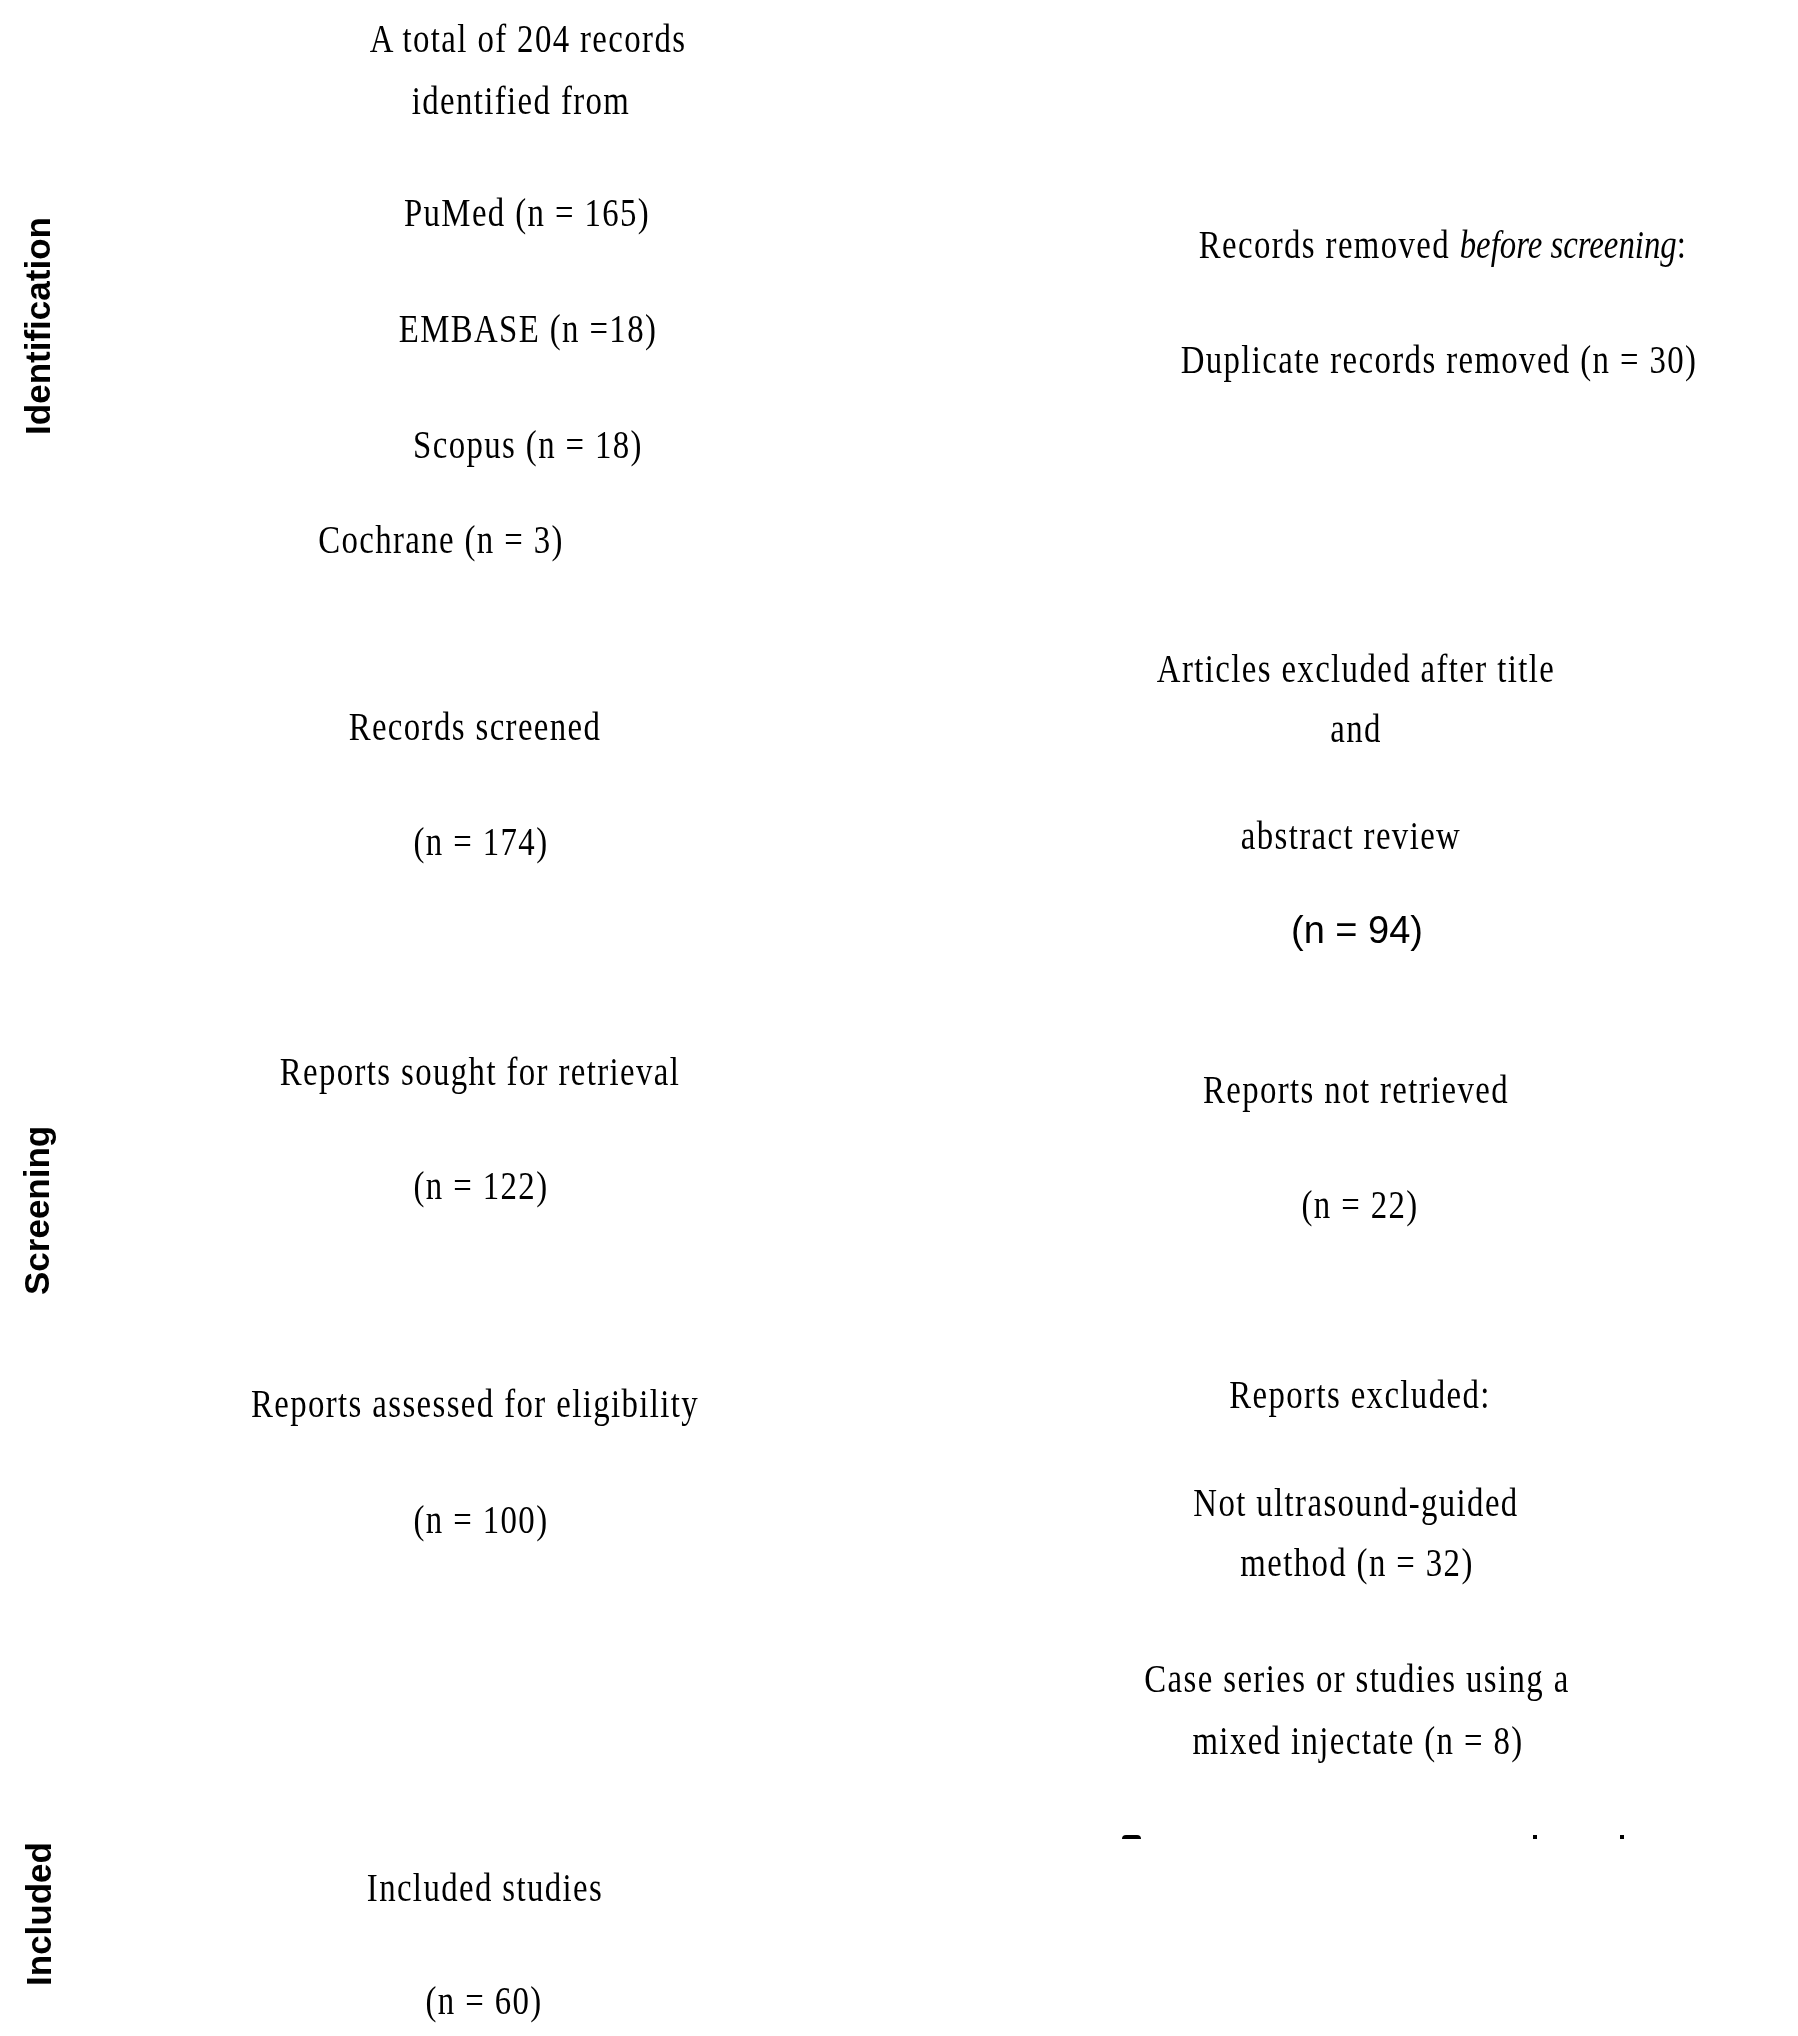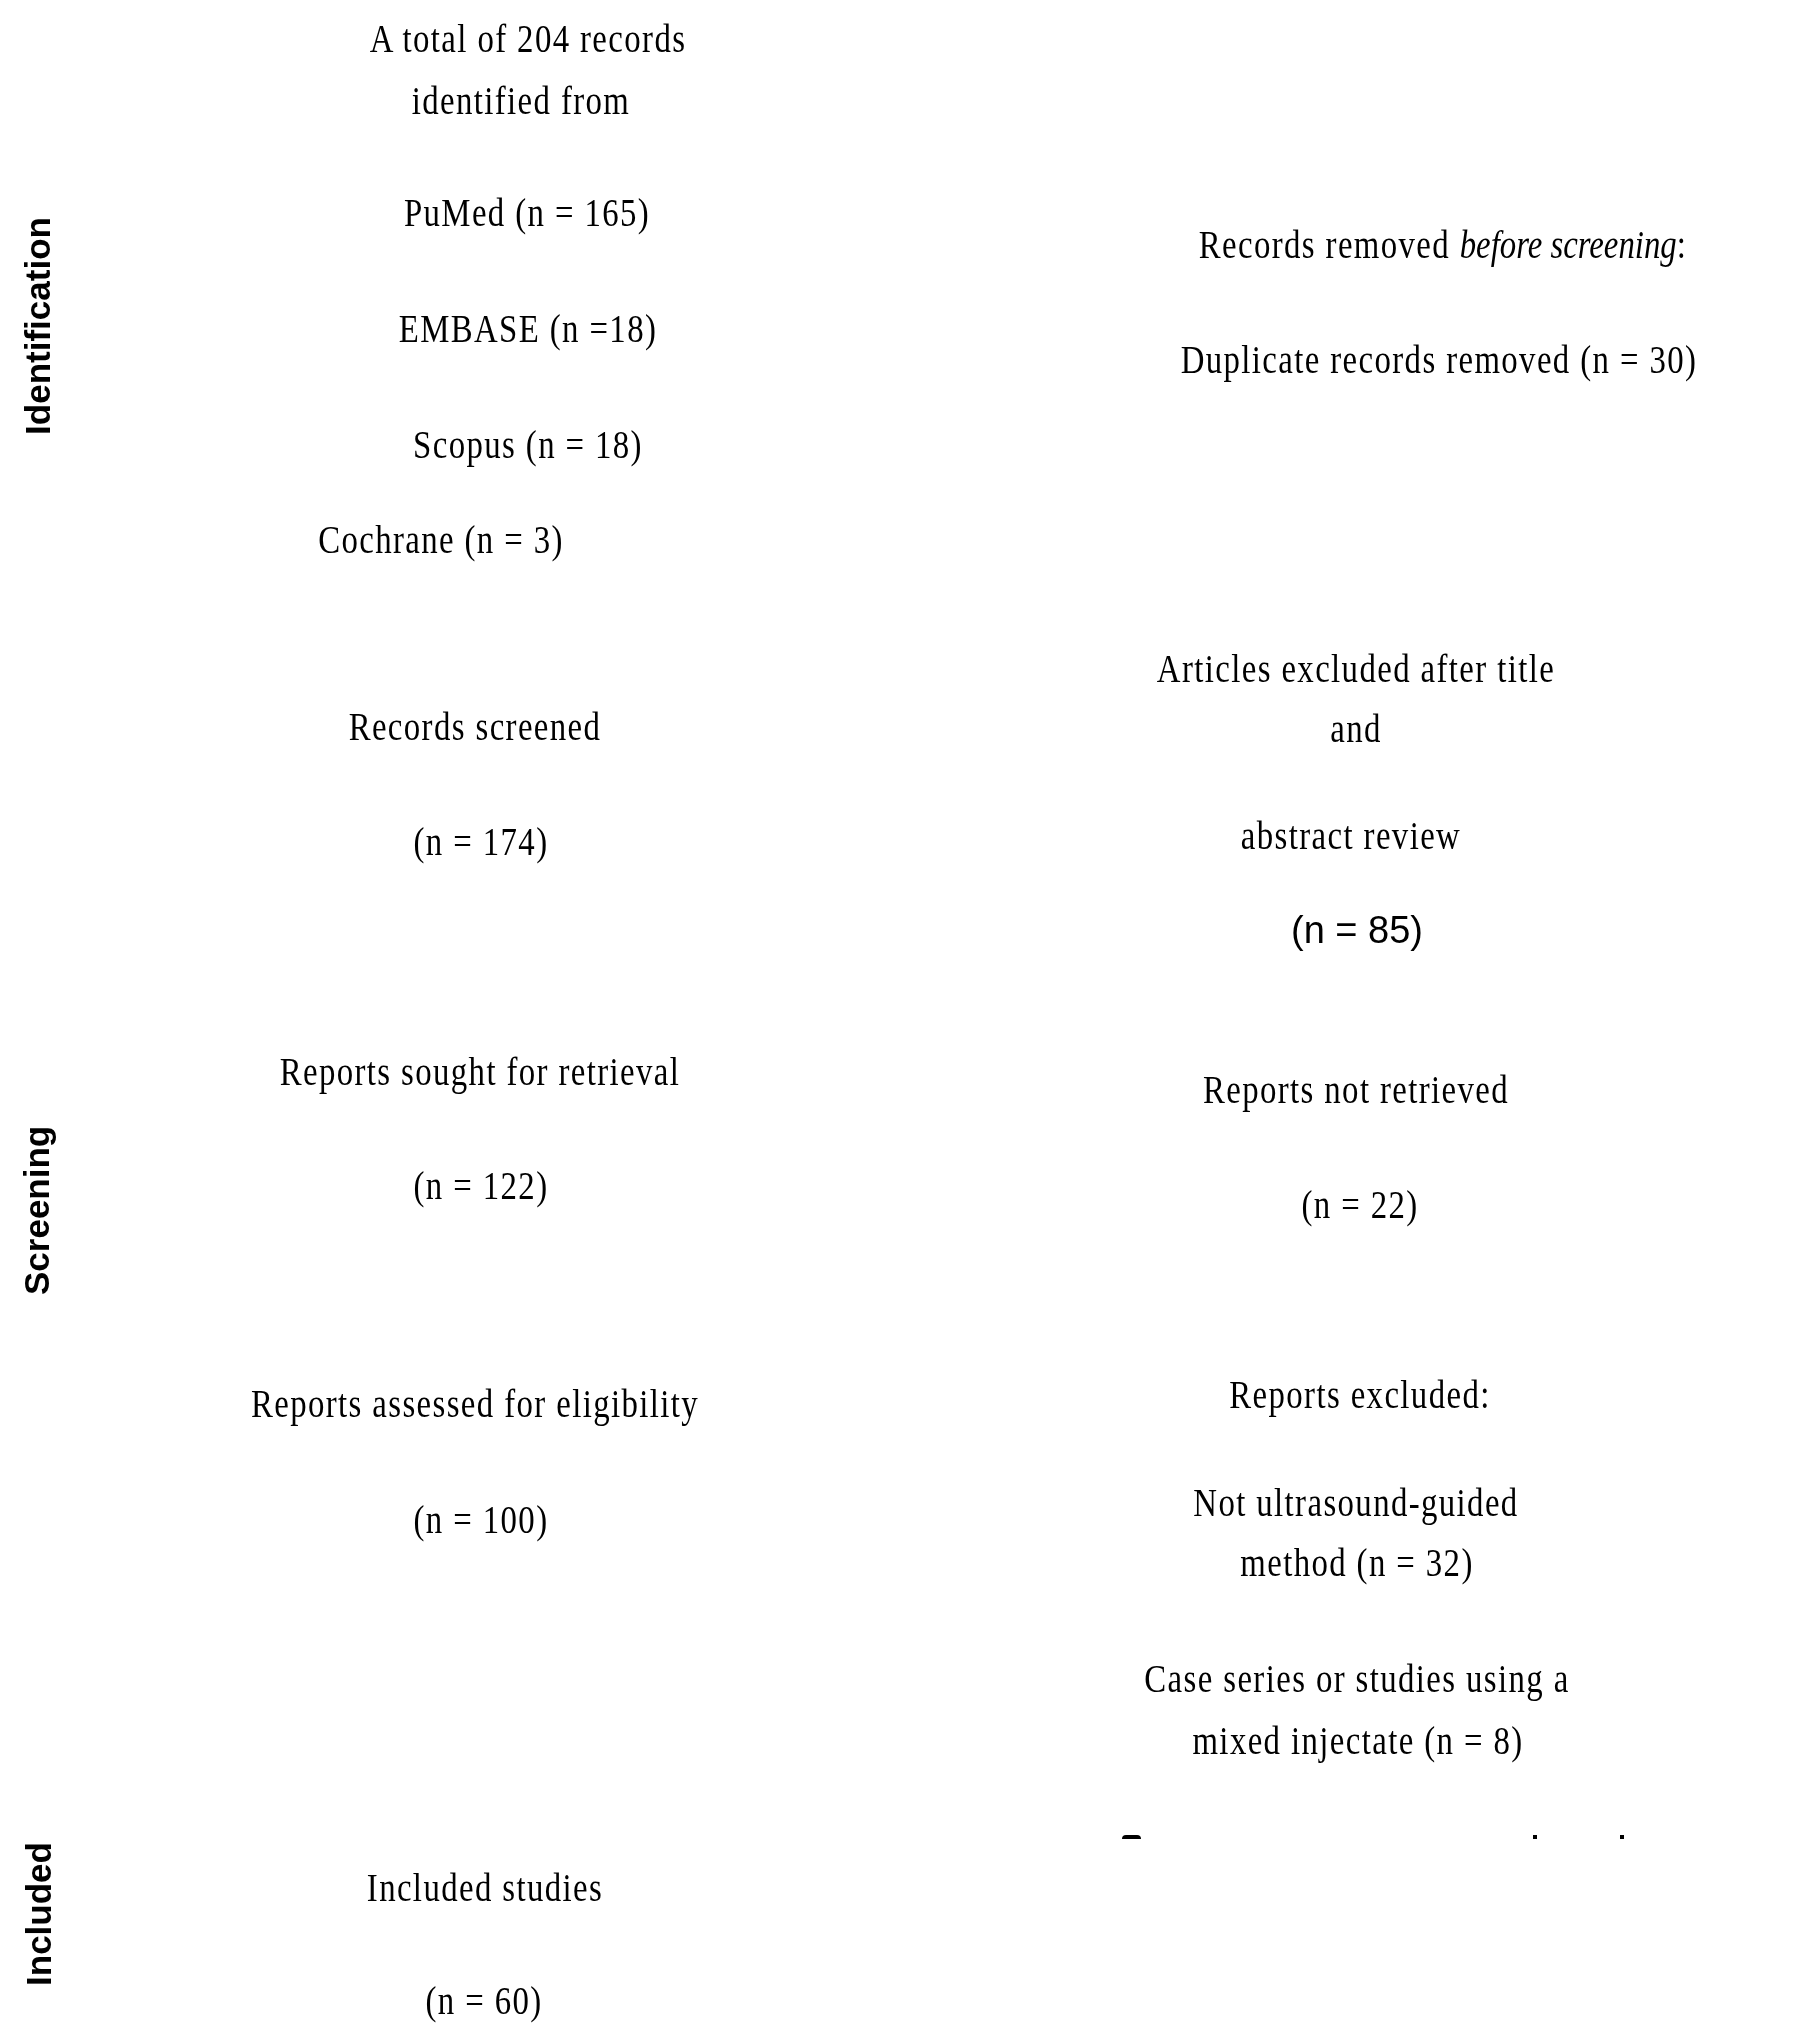--- a/index.html
+++ b/index.html
@@ -99,21 +99,21 @@
 
 <div class="t serif-narrow" style="left:480px; top:1072px;">Reports sought for retrieval</div>
 <div class="t serif-narrow" style="left:481px; top:1186px;">(n = 122)</div>
 
 <div class="t serif-narrow" style="left:475px; top:1404px;">Reports assessed for eligibility</div>
 <div class="t serif-narrow" style="left:481px; top:1520px;">(n = 100)</div>
 
 <div class="t serif-narrow" style="left:1356px; top:669px;">Articles excluded after title</div>
 <div class="t serif-narrow" style="left:1356px; top:729px;">and</div>
 <div class="t serif-narrow" style="left:1351px; top:836px;">abstract review</div>
-<div class="t sans" style="left:1357px; top:930px;">(n = 85)</div>
+<div class="t sans" style="left:1357px; top:930px;">(n = 94)</div>
 
 <div class="t serif-narrow" style="left:1356px; top:1090px;">Reports not retrieved</div>
 <div class="t serif-narrow" style="left:1360px; top:1205px;">(n = 22)</div>
 
 <div class="t serif-narrow" style="left:1360px; top:1395px;">Reports excluded:</div>
 <div class="t serif-narrow" style="left:1356px; top:1503px;">Not ultrasound-guided</div>
 <div class="t serif-narrow" style="left:1357px; top:1563px;">method (n = 32)</div>
 <div class="t serif-narrow" style="left:1357px; top:1679px;">Case series or studies using a</div>
 <div class="t serif-narrow" style="left:1358px; top:1741px;">mixed injectate (n = 8)</div>
 

